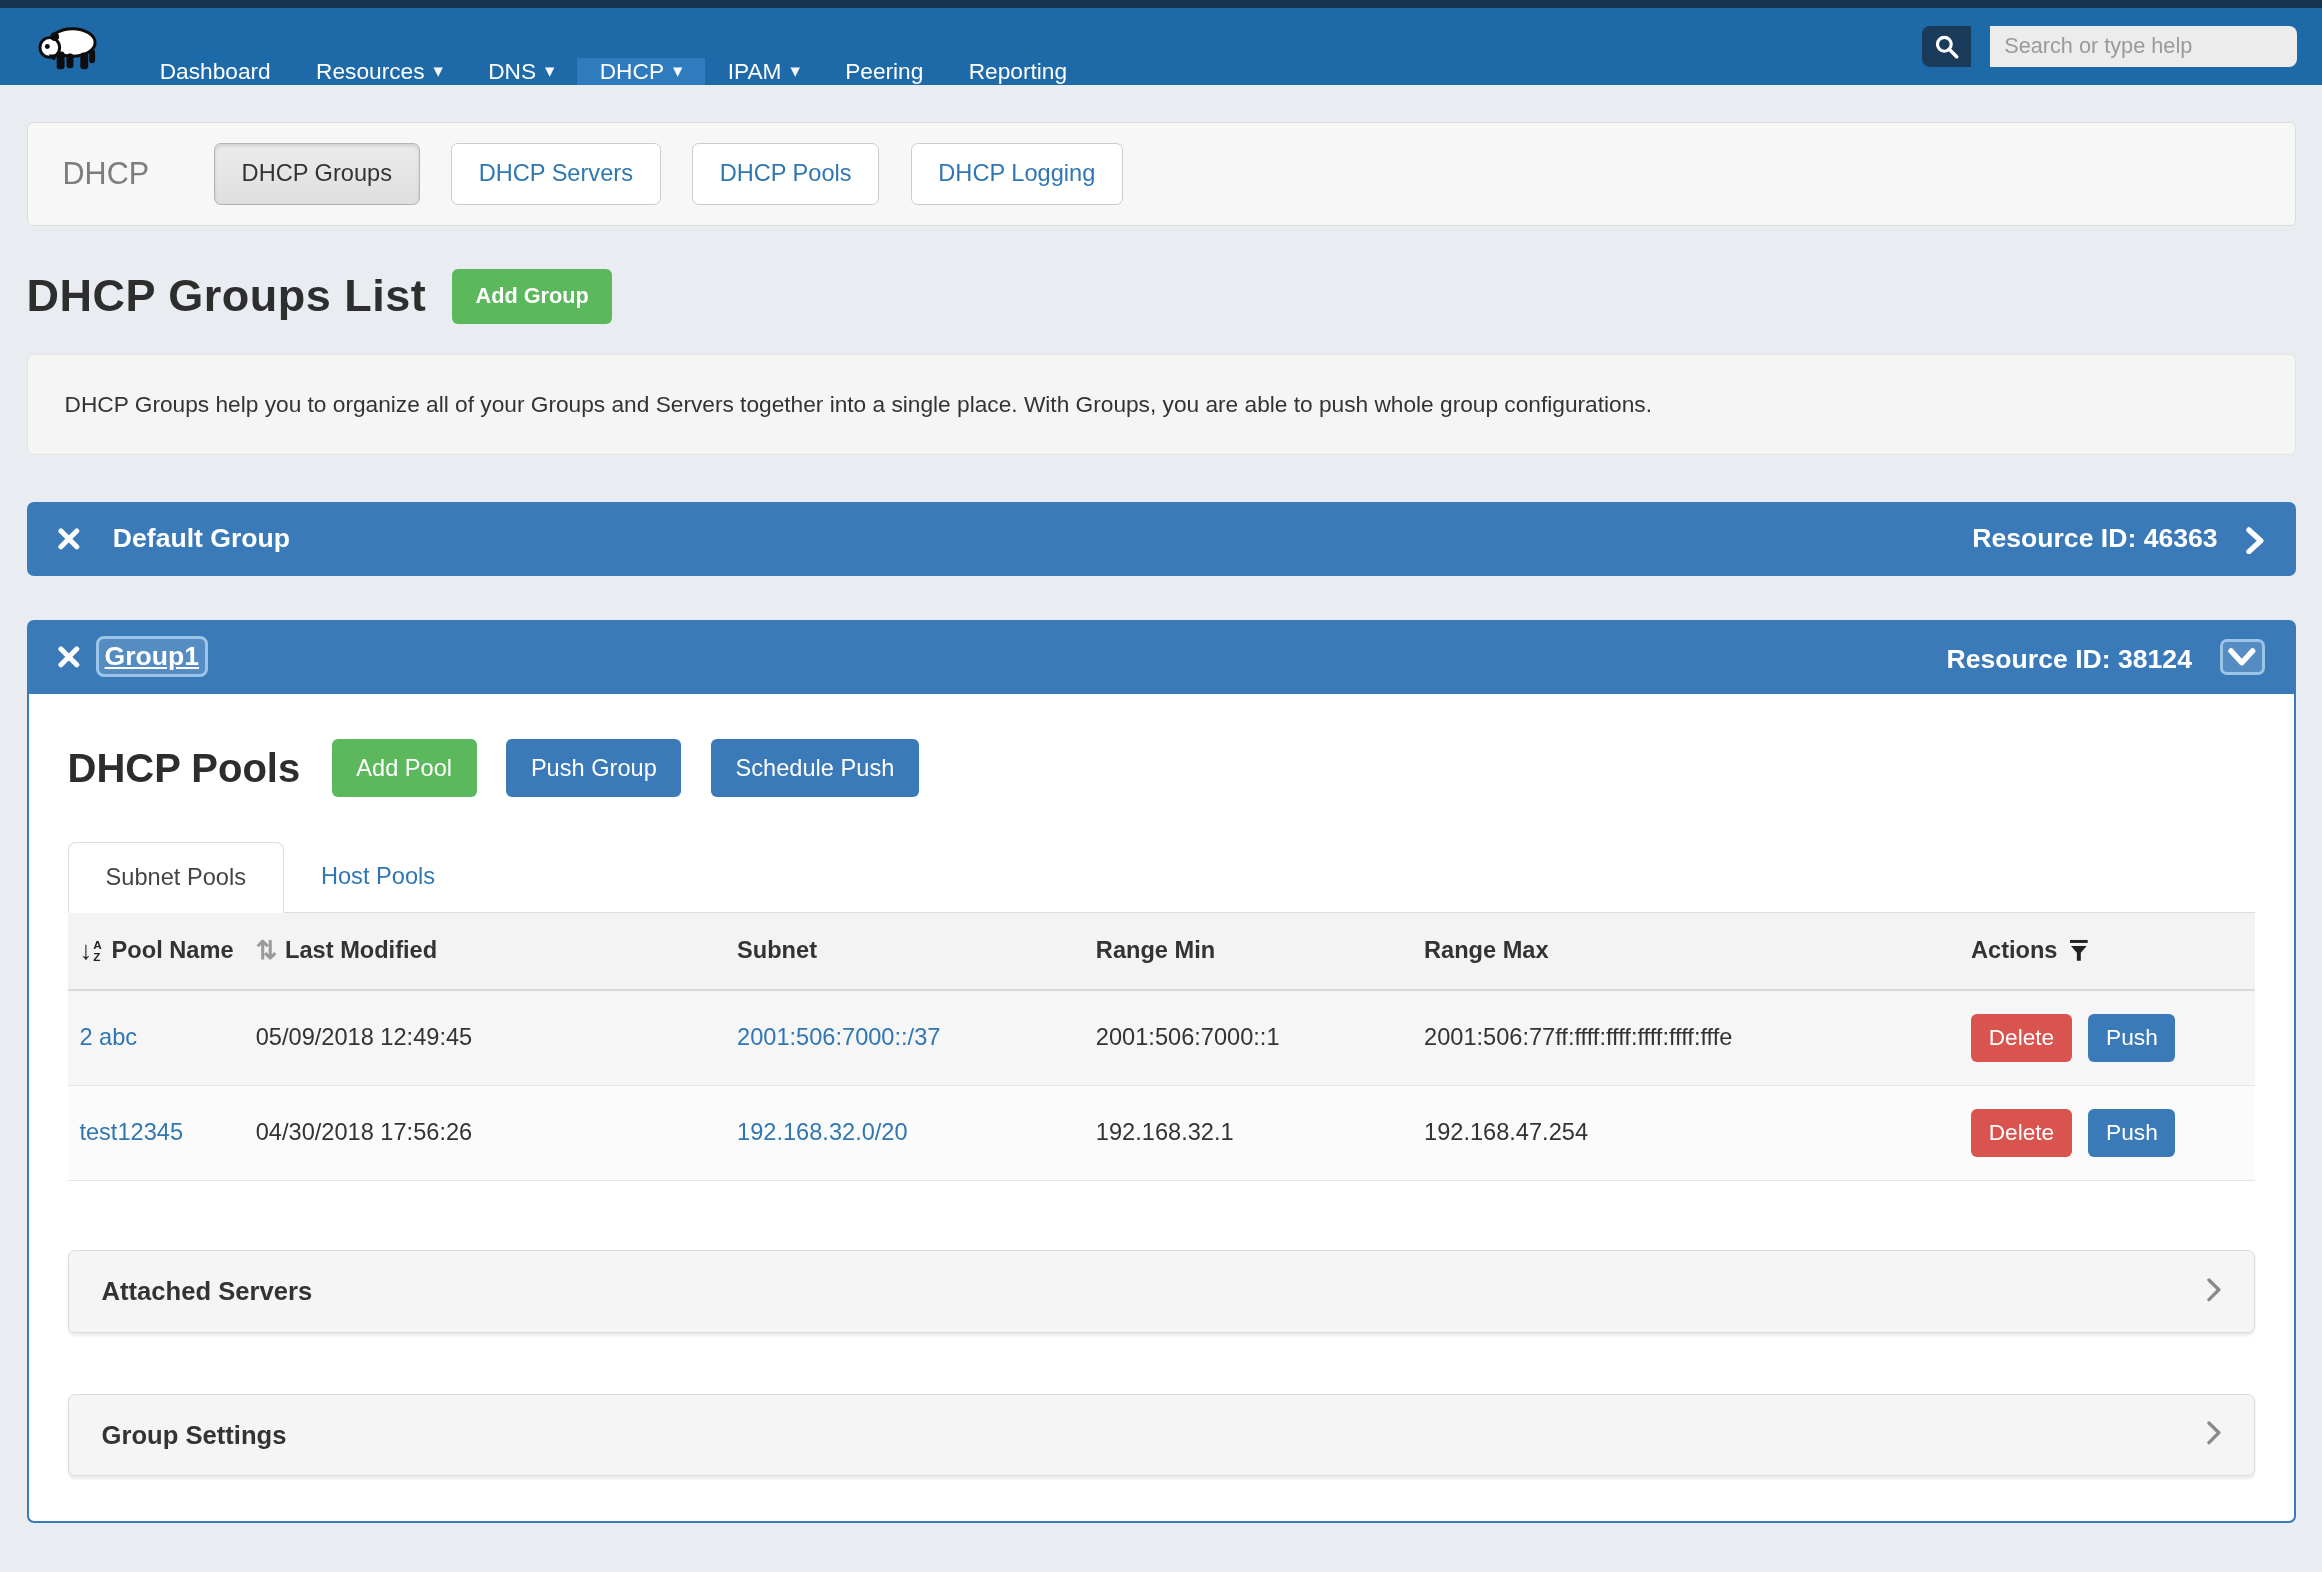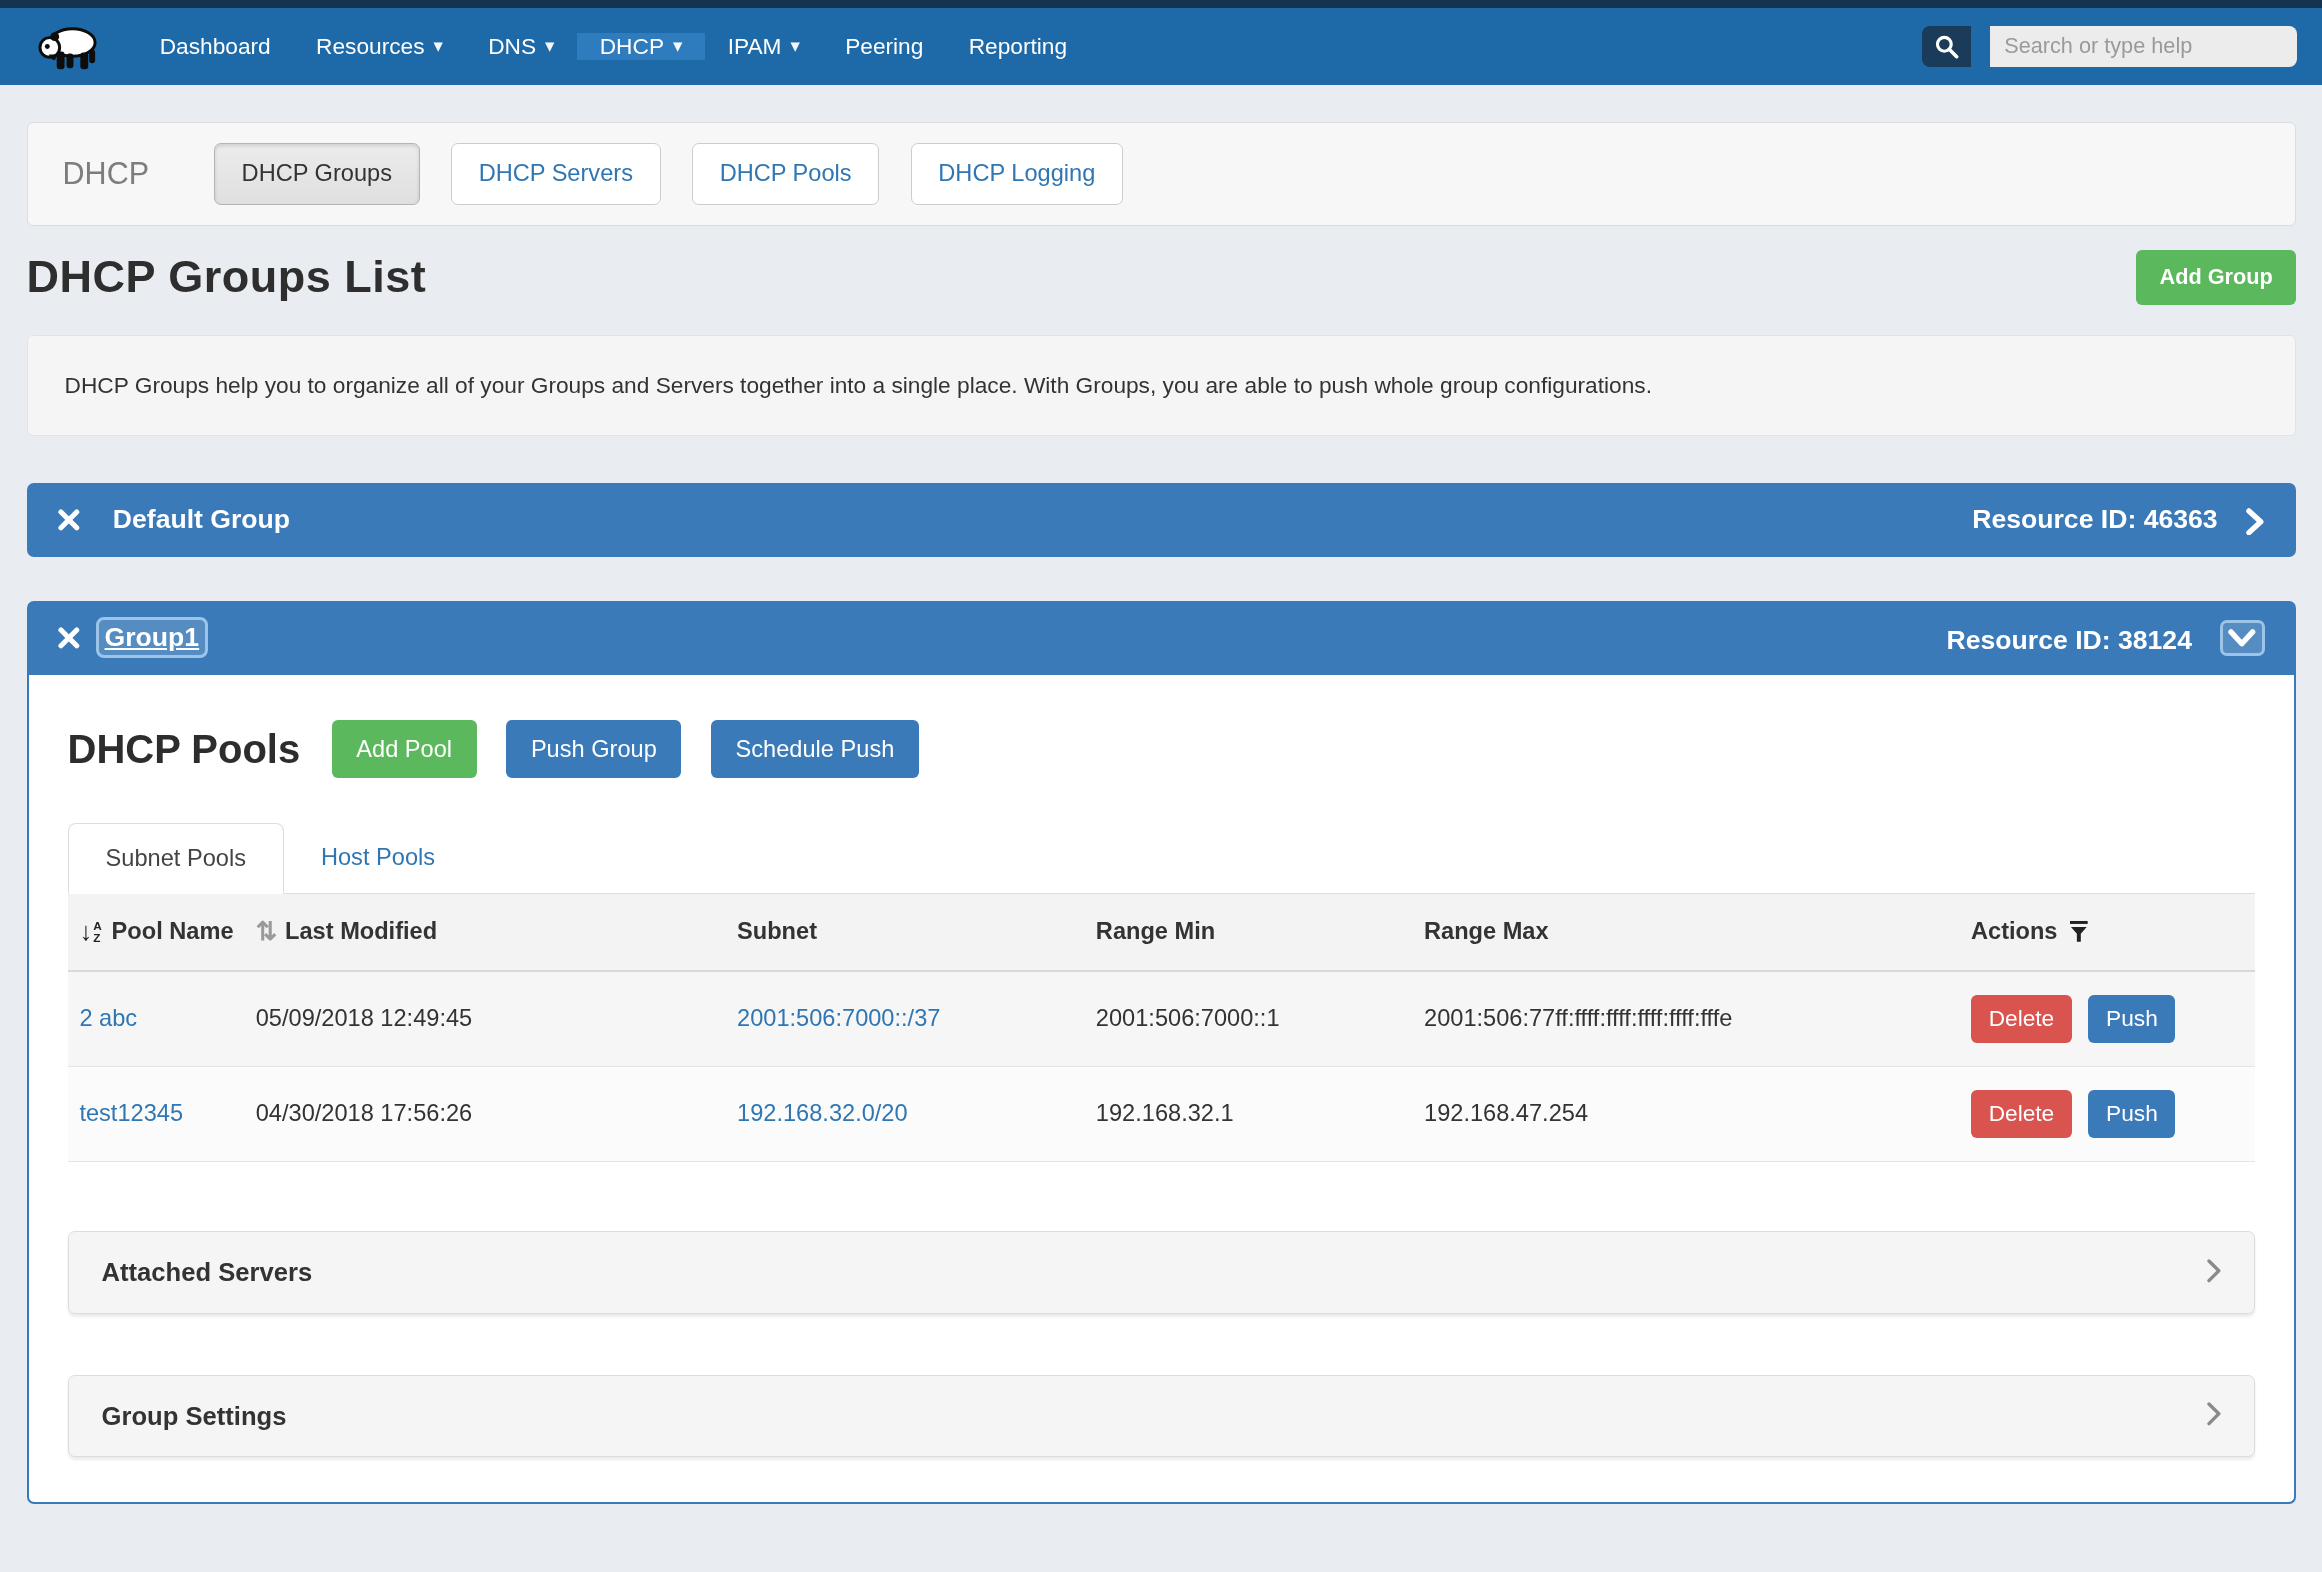--- a/index.html
+++ b/index.html
@@ -20,21 +20,21 @@
     color:#333;
     width:2323px;height:1572px;overflow:hidden;
   }
   
   .topstrip{height:7.9px;background:var(--topstrip);}
   .navbar{
     height:77px;background:var(--navbar);
     display:flex;align-items:center;color:#fff;
   }
   .logo{margin:0 35px 0 37px;display:flex;align-items:center;}
-  .nav-menu{display:flex;align-items:center;height:77px;}
+  .nav-menu{display:flex;align-items:flex-end;height:77px;}
   .nav-item{
     display:flex;align-items:center;padding:0 22.7px;
     font-size:22.7px;color:#fff;cursor:pointer;white-space:nowrap;
   }
   .nav-item.active{background:var(--navbar-active);}
   .caret{font-size:18.7px;margin-left:8.9px;opacity:.95;line-height:1;}
   .nav-search{margin-left:auto;margin-right:25.6px;display:flex;align-items:flex-end;gap:19px;}
   .search-btn{
     width:49px;height:41px;background:#1a3b59;border:none;
     border-radius:7.9px 0 0 7.9px;display:flex;align-items:center;justify-content:center;cursor:pointer;
@@ -54,21 +54,21 @@
   .subnav-title{font-size:30.5px;color:#7d7d7d;margin-right:65px;}
   .subnav-btn{
     font-family:"Liberation Sans", sans-serif;
     font-size:23.6px;padding:16.7px 26.6px;border-radius:6.9px;margin-right:31.5px;
     background:#fff;border:1px solid #ccc;color:var(--link);cursor:pointer;
   }
   .subnav-btn.active{
     background:linear-gradient(#ececec,#dfdfdf);border:1px solid #b4b4b4;color:#333;
     box-shadow:inset 0 2px 3.9px rgba(0,0,0,.12);
   }
-  .page-title-row{margin-top:24px;display:flex;align-items:center;justify-content:space-between;}
+  .page-title-row{margin-top:43px;display:flex;align-items:center;}
   .page-title{font-size:45px;font-weight:700;color:#2e2e2e;letter-spacing:0.5px;}
   .btn{
     font-family:"Liberation Sans", sans-serif;border:none;border-radius:5.9px;
     color:#fff;cursor:pointer;
   }
   .btn-green{background:var(--green);}
   .btn-blue{background:var(--accent-blue);}
   .btn-red{background:var(--red);}
   .add-group-btn{font-size:21.7px;font-weight:700;padding:14.8px 23.6px;margin-left:25.6px;}
   .well{

